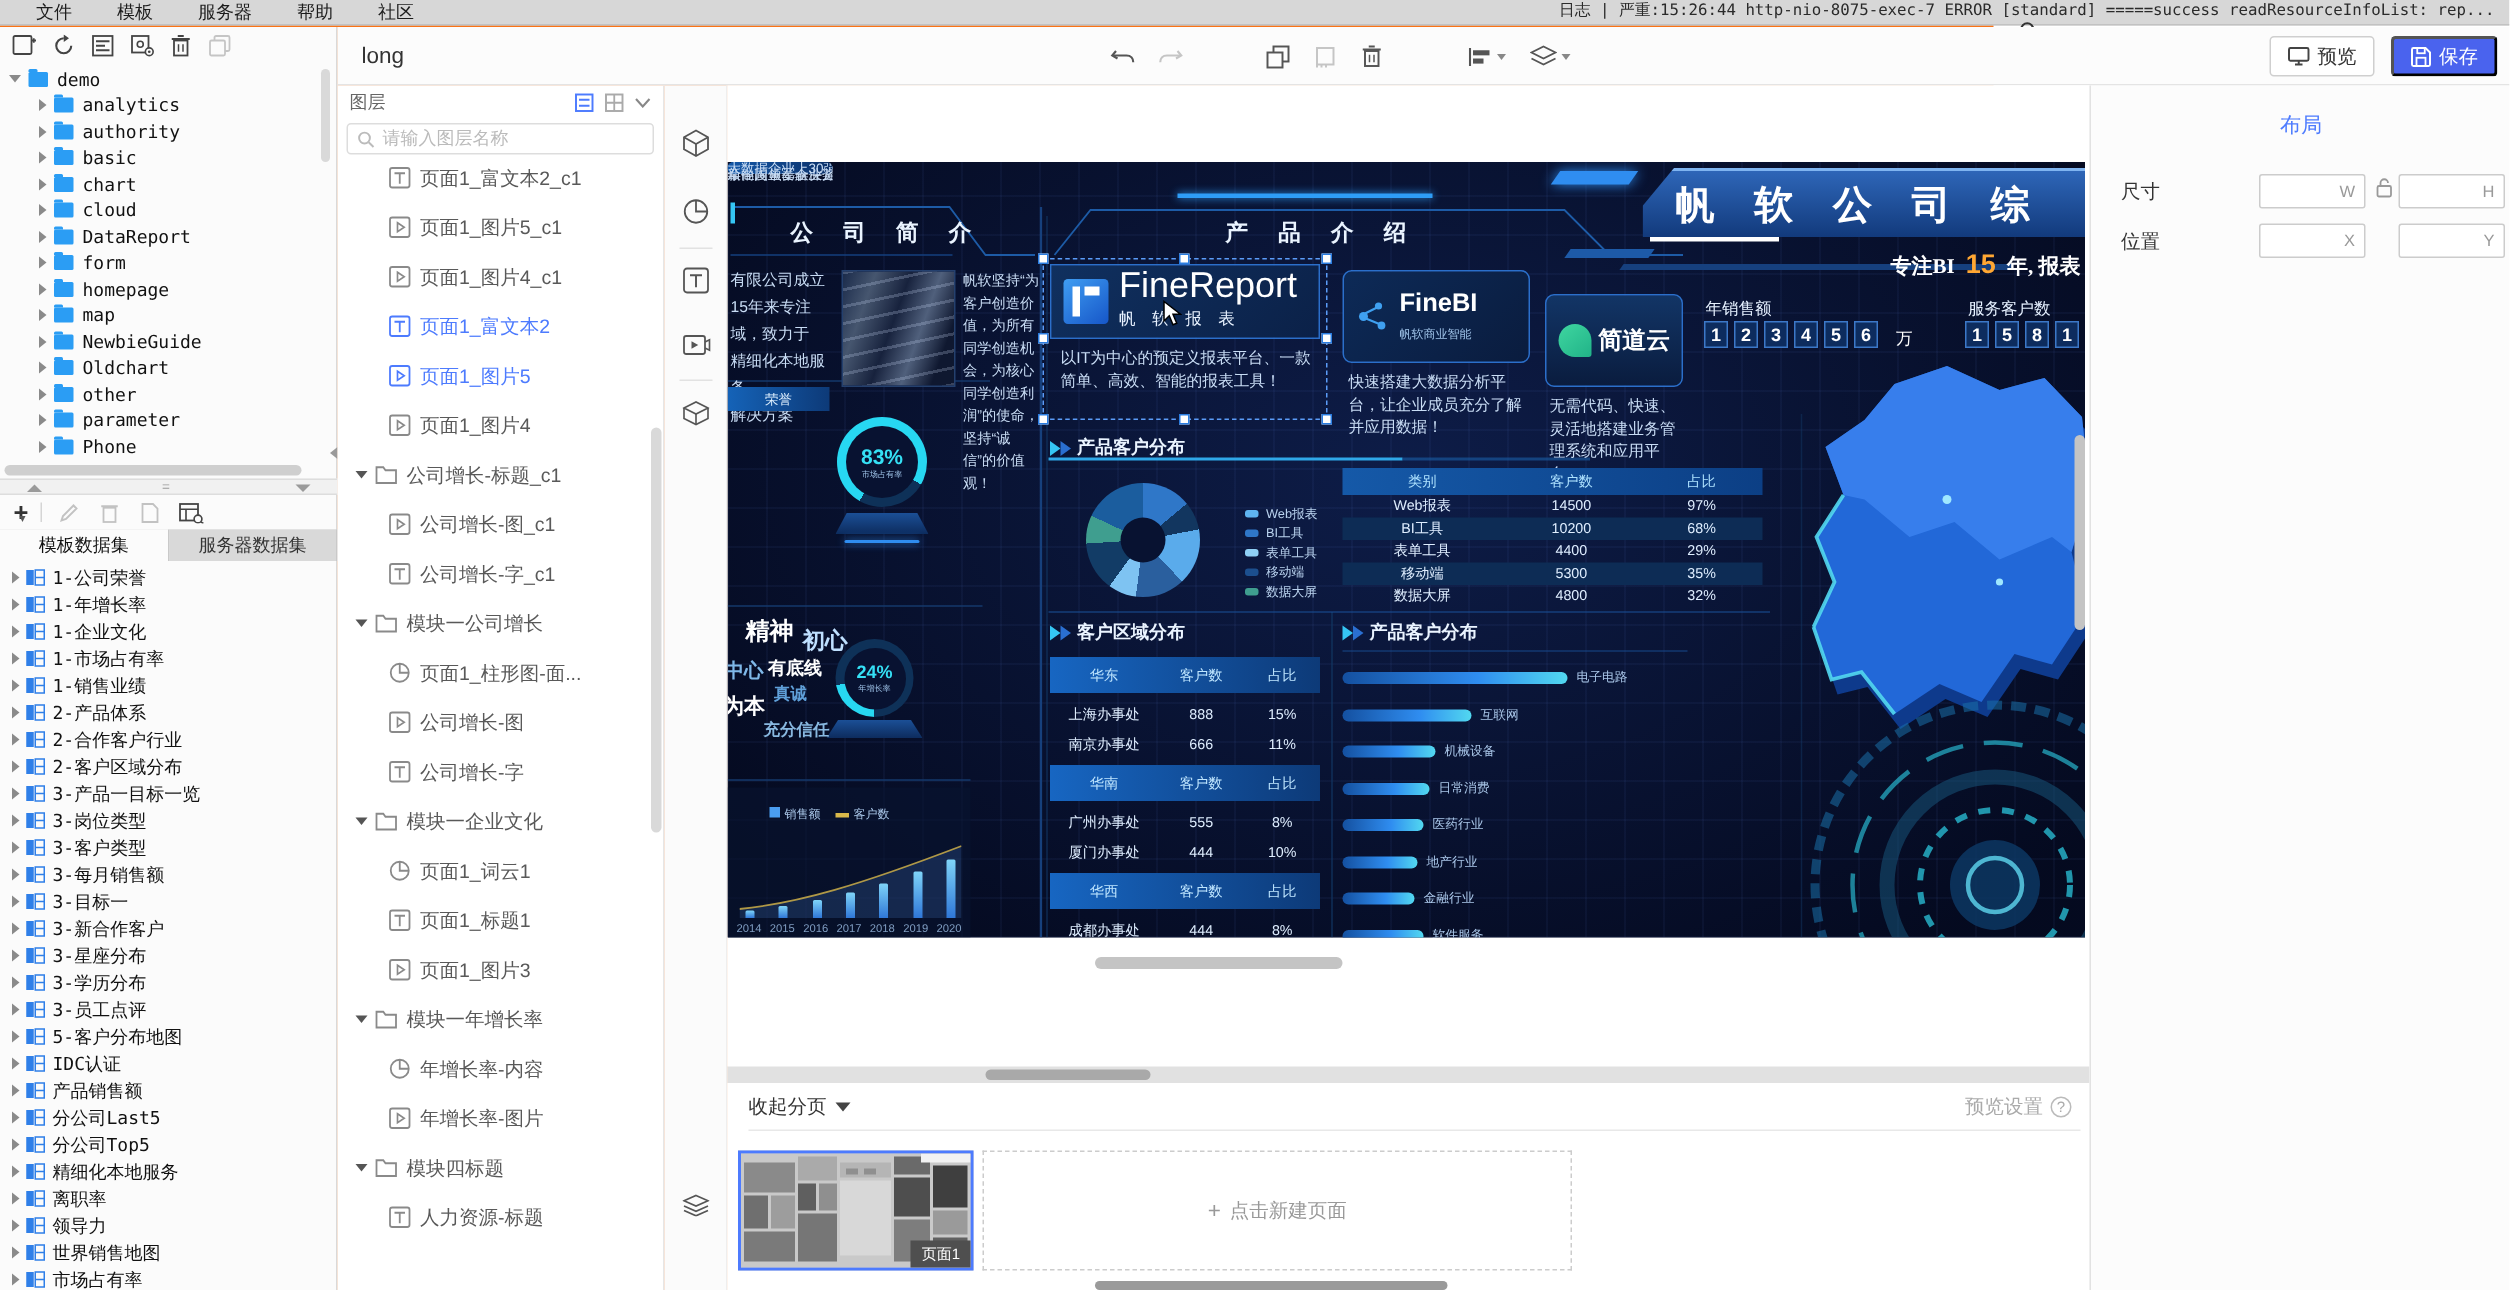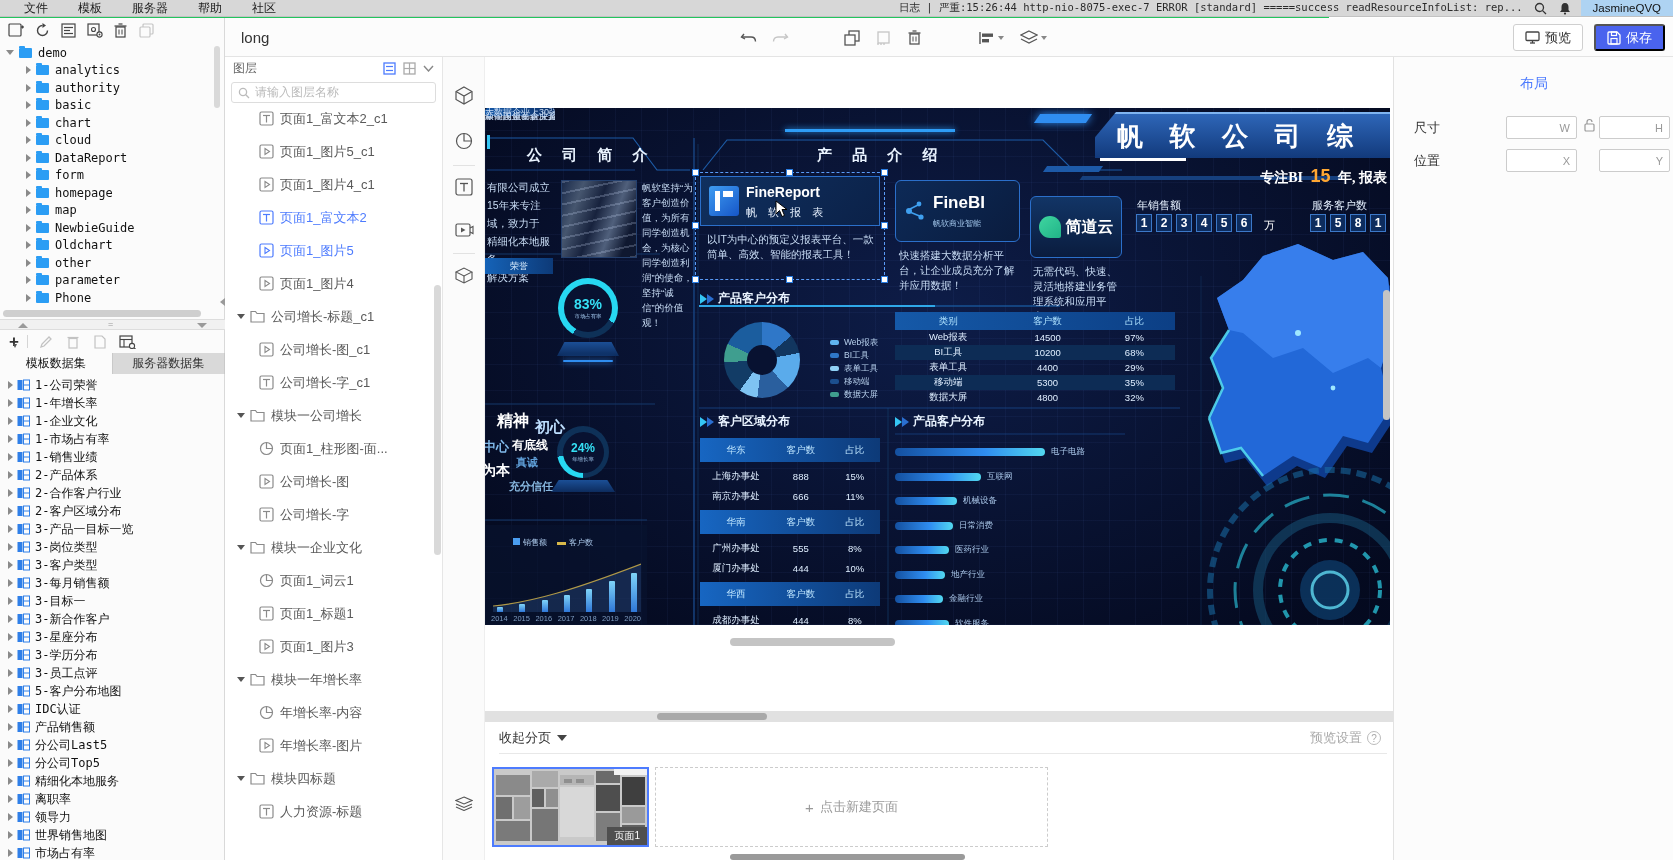--- a/index.html
+++ b/index.html
@@ -1,25 +1,25 @@
 <!DOCTYPE html>
 <html><head>
 <meta charset="utf-8">
 <style>
   * { margin:0; padding:0; box-sizing:border-box; }
   html,body { width:1673px; height:860px; overflow:hidden; background:#fff;
     font-family:"Liberation Sans", sans-serif; }
-  .app { position:relative; width:1329px; height:860px; background:#22c55e; }
+  .app { position:relative; width:1329px; height:860px; background:#f97316; }
 
   
   .menubar { position:absolute; left:0; top:0; width:1673px; height:17px; background:#d7d7d7;
     border-bottom:1px solid #c2c2c2; display:flex; align-items:center; font-size:12px; color:#1c1c1c; }
   .menus { display:flex; gap:30px; margin-left:24px; }
   .menu-item { cursor:default; }
-  .menubar-right { margin-left:auto; display:flex; align-items:center; height:100%; }
+  .menubar-right { margin-left:auto; display:flex; align-items:center; height:100%;flex-direction:column; }
   .log-text { font-family:"DejaVu Sans Mono", monospace; font-size:10.5px; color:#2a2a2a; margin-right:10px; }
   .mb-ico { width:16px; height:14px; display:flex; align-items:center; justify-content:center; margin-right:8px; }
   .user-chip { background:#aed3f2; height:100%; display:flex; align-items:center; padding:0 12px;
     font-size:11.5px; color:#111; }
 
   
   .workbench { position:absolute; left:0; top:18px; width:1673px; height:842px; display:flex; }
 
   
   .left-col { width:225px; background:#fbfbfb; border-right:1px solid #d9d9d9; position:relative; }
@@ -168,21 +168,21 @@
   .cloud-w { position:absolute; white-space:nowrap; font-weight:bold; }
 
   
   .sel-box { position:absolute; left:210px; top:64px; width:190px; height:108px; border:1px dashed #5b9cf8; }
   .handle { position:absolute; width:7px; height:7px; background:#fff; border:1px solid #2a7de1; }
   .fr-logo { position:absolute; left:215px; top:68px; width:180px; height:50px;
     background:linear-gradient(135deg,#10305f,#0b2148); border:1px solid #2b6fca; display:flex; align-items:center; padding-left:8px; gap:7px; }
   .fr-mark { width:30px; height:30px; background:linear-gradient(140deg,#3f9df2,#1656c8); border-radius:3px; position:relative; }
   .fr-mark::before { content:""; position:absolute; left:6px; top:5px; width:5px; height:20px; background:#fff; }
   .fr-mark::after { content:""; position:absolute; left:14px; top:5px; width:10px; height:6px; background:#fff; }
-  .fr-name { color:#fff; font-size:14px; font-weight:bold; line-height:20px; }
+  .fr-name { color:#fff; font-size:24px; font-weight:normal; line-height:20px; }
   .fr-sub { color:#e8f2ff; font-size:11px; letter-spacing:4px; }
   .card-desc { position:absolute; font-size:10.5px; line-height:15px; color:#c9ddf5; }
   .bi-card { position:absolute; left:410px; top:72px; width:125px; height:62px; border:1px solid #2b6fca; border-radius:6px;
     background:linear-gradient(135deg,#0d2a57,#0a1c3e); display:flex; align-items:center; padding-left:7px; gap:6px; }
   .bi-name { color:#fff; font-size:17px; font-weight:bold; line-height:19px; }
   .bi-sub { color:#9fc3e8; font-size:8px; }
   .jdy-card { position:absolute; left:545px; top:88px; width:92px; height:62px; border:1px solid #2b6fca; border-radius:6px;
     background:linear-gradient(180deg,#123а66,#0a1c3e); background:linear-gradient(180deg,#123566,#0a1c3e);
     display:flex; align-items:center; justify-content:center; gap:5px; }
   .jdy-leaf { width:22px; height:22px; background:linear-gradient(140deg,#3fd6a0,#21b388); border-radius:50% 50% 2px 50%; }

